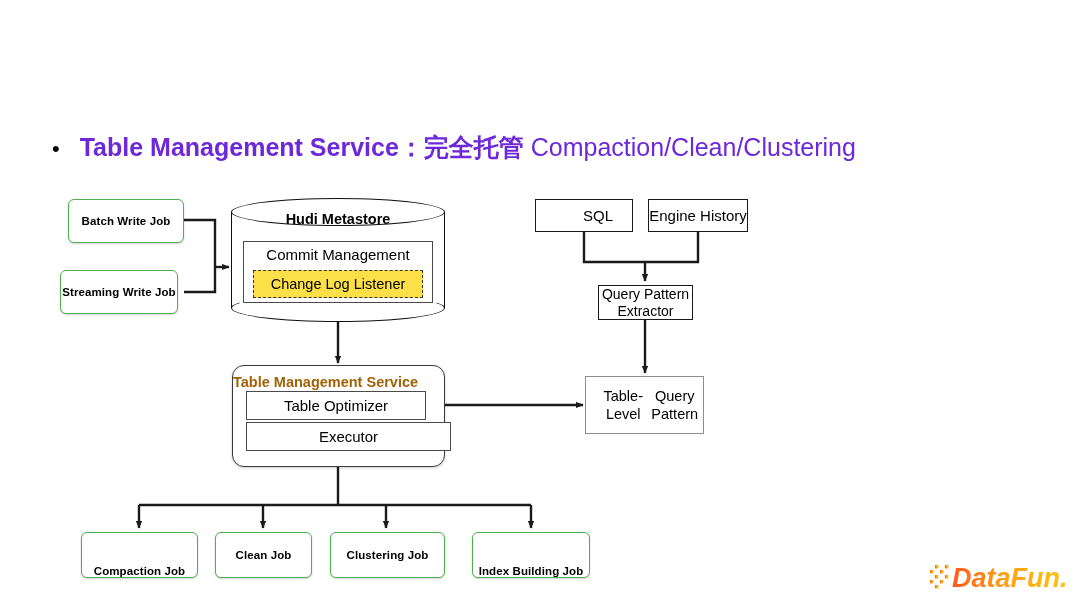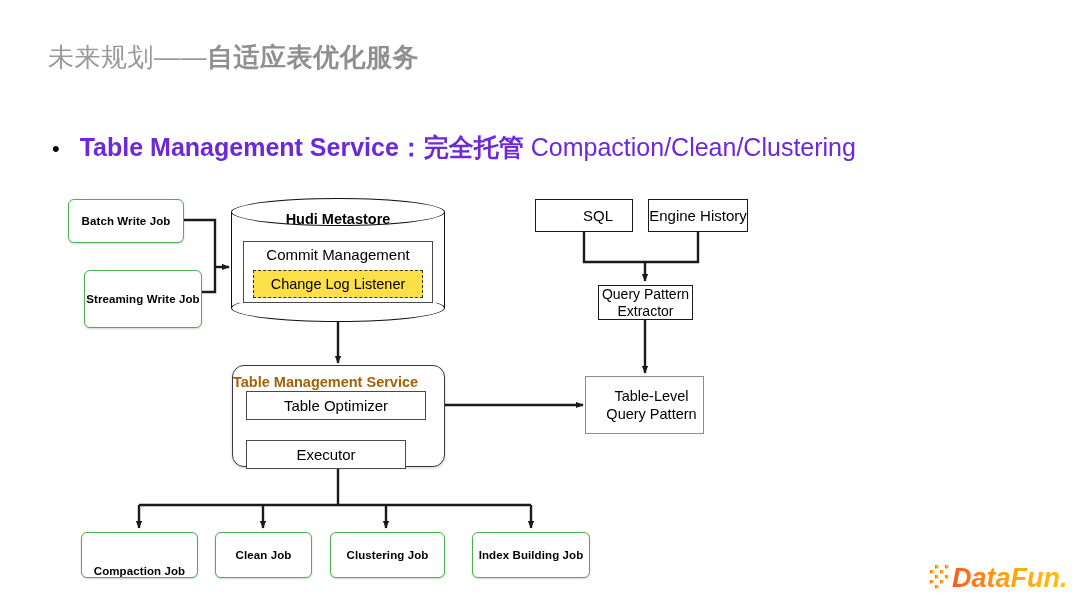--- a/index.html
+++ b/index.html
@@ -183,23 +183,20 @@
     top: 560px;
     width: 140px;
     height: 36px;
   }
 </style>
 </head>
 <body>
 
 <div class="slide">
 
-  <div class="slide-title">
-    <span class="t-light">未来规划——</span><span class="t-bold">自适应表优化服务</span>
-  </div>
 
   <div class="bullet-row">
     <span class="bullet-dot">•</span>
     <span class="bullet-text"><span class="b-strong">Table Management Service：完全托管</span><span class="b-normal"> Compaction/Clean/Clustering</span></span>
   </div>
 
   <div class="diagram">
 
     <svg class="connectors" width="1080" height="608" viewBox="0 0 1080 608">
       <defs>
@@ -228,21 +225,21 @@
         <path d="M139,505 L139,528" marker-end="url(#arrow)"></path>
         <path d="M263,505 L263,528" marker-end="url(#arrow)"></path>
         <path d="M386,505 L386,528" marker-end="url(#arrow)"></path>
         <path d="M531,505 L531,528" marker-end="url(#arrow)"></path>
       </g>
     </svg>
 
     <div class="node node-green" style="left:68px; top:199px; width:116px; height:44px;">
       <span>Batch Write Job</span>
     </div>
-    <div class="node node-green" style="left:84px; top:270px; width:118px; height:58px;">
+    <div class="node node-green" style="left:60px; top:270px; width:118px; height:44px;">
       <span>Streaming Write Job</span>
     </div>
 
     <div class="cyl" style="left:231px; top:198px; width:214px; height:124px;">
       <div class="cyl-body"></div>
       <div class="cyl-bottom"></div>
       <div class="cyl-top"></div>
       <div class="cyl-label">Hudi Metastore</div>
     </div>
 
@@ -258,45 +255,45 @@
     </div>
     <div class="node node-plain" style="left:648px; top:199px; width:100px; height:33px;">
       <span>Engine History</span>
     </div>
 
     <div class="node node-plain" style="left:598px; top:285px; width:95px; height:35px; font-size:14px; line-height:1.2; flex-direction:column;">
       <span>Query Pattern</span>
       <span>Extractor</span>
     </div>
 
-    <div class="node node-gray" style="left:585px; top:376px; width:119px; height:58px; flex-direction:column;padding-left:14px;">
+    <div class="node node-gray" style="left:585px; top:376px; width:119px; height:58px; flex-direction:row;padding-left:14px;">
       <span>Table-Level</span>
       <span>Query Pattern</span>
     </div>
 
     <div class="tms-container" style="left:232px; top:365px; width:213px; height:102px;">
       <div class="tms-title">Table Management Service</div>
     </div>
     <div class="node node-sub" style="left:246px; top:391px; width:180px; height:29px;">
       <span>Table Optimizer</span>
     </div>
-    <div class="node node-sub" style="left:246px; top:440px; width:160px; height:29px;">
+    <div class="node node-sub" style="left:246px; top:422px; width:205px; height:29px;">
       <span>Executor</span>
     </div>
 
     <div class="node node-green" style="left:81px; top:532px; width:117px; height:46px;align-items:flex-end;">
       <span>Compaction Job</span>
     </div>
     <div class="node node-green" style="left:215px; top:532px; width:97px; height:46px;">
       <span>Clean Job</span>
     </div>
     <div class="node node-green" style="left:330px; top:532px; width:115px; height:46px;">
       <span>Clustering Job</span>
     </div>
-    <div class="node node-green" style="left:472px; top:532px; width:118px; height:46px;">
+    <div class="node node-green" style="left:472px; top:532px; width:118px; height:46px;align-items:flex-end;">
       <span>Index Building Job</span>
     </div>
   </div>
 
   <div class="logo">
     <svg width="140" height="36" viewBox="0 0 140 36">
       <defs>
         <linearGradient id="dfgrad" x1="0" y1="0" x2="1" y2="0">
           <stop offset="0%" stop-color="#ff5a1f"></stop>
           <stop offset="45%" stop-color="#ffa012"></stop>

